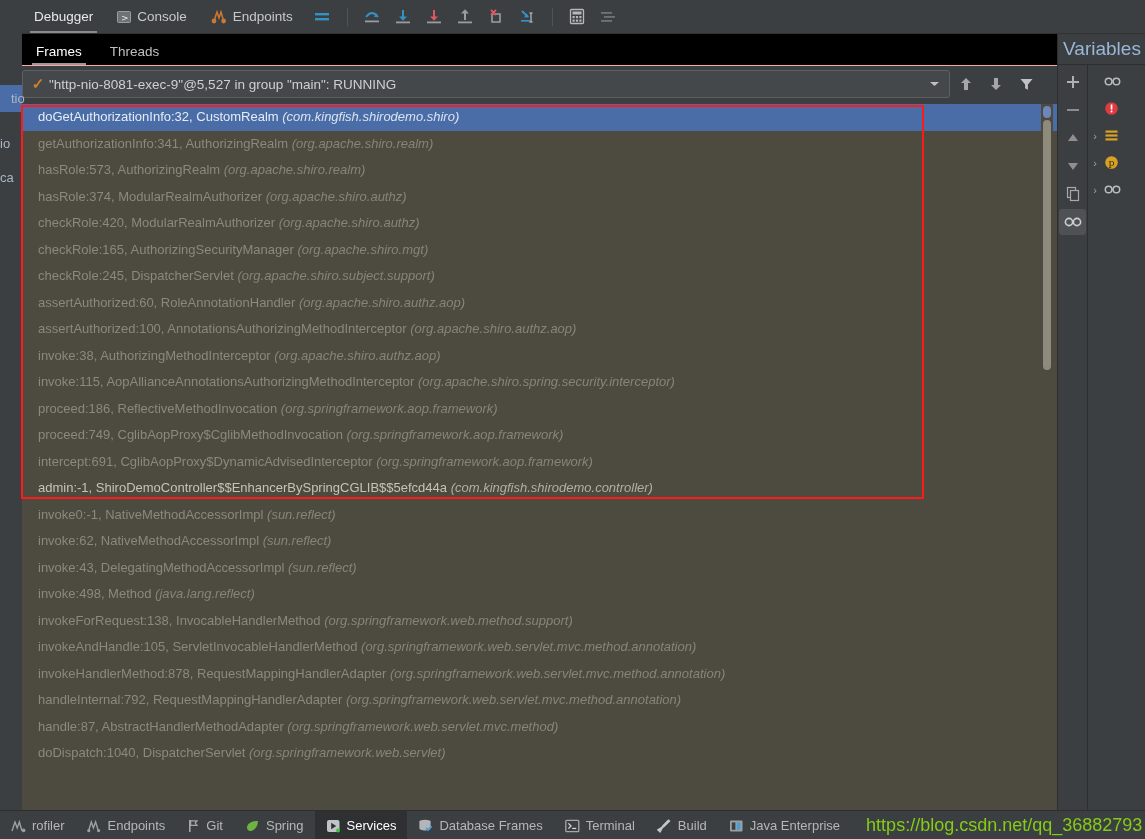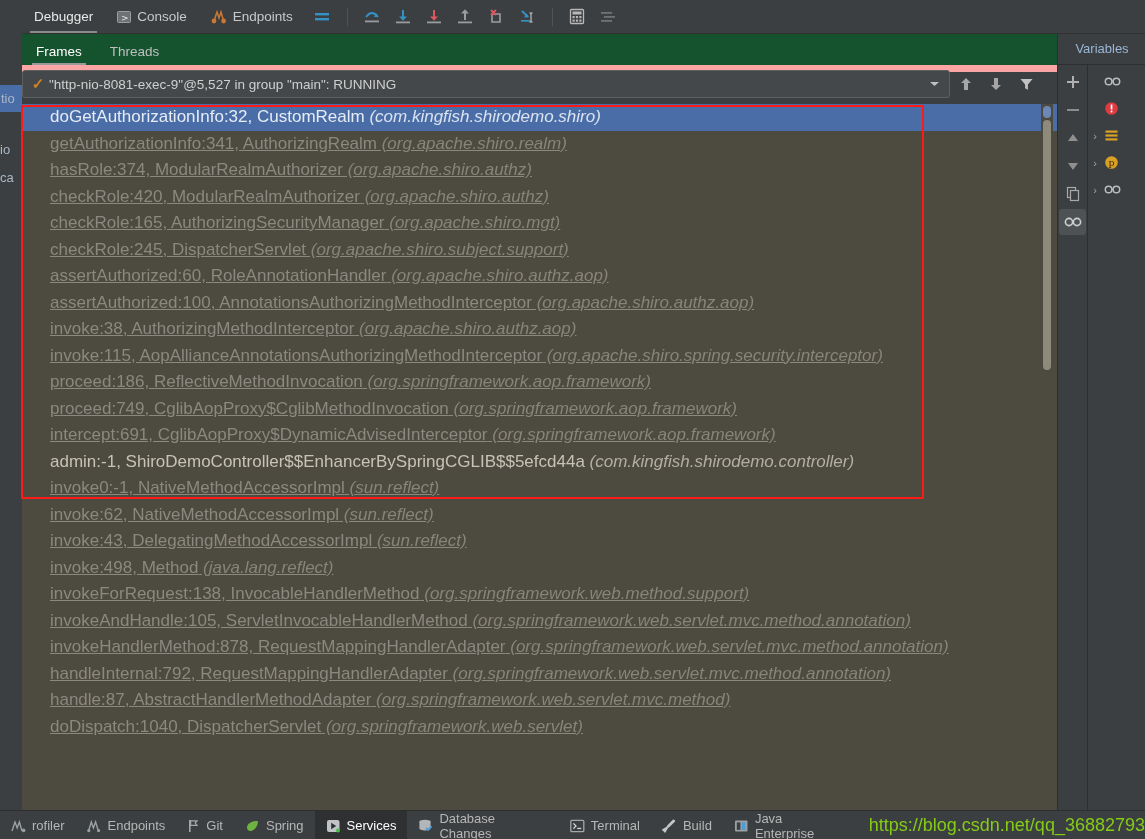--- a/index.html
+++ b/index.html
@@ -24,63 +24,63 @@
   .tb-tab{display:flex;align-items:center;height:33px;padding:0 12px;color:#c8c8c8;font-size:13.5px;
           cursor:default;position:relative;gap:6px;}
   .tb-tab.active{color:#e8e8e8;}
   .tb-tab.active:after{content:"";position:absolute;left:8px;right:8px;bottom:0;height:2px;background:#8a8a8a;}
   .tb-sep{width:1px;height:18px;background:#4f5355;margin:0 9px;}
   .ico{display:inline-flex;align-items:center;justify-content:center;}
   .tb-icons{display:flex;align-items:center;gap:0;margin-left:2px;}
   .tb-btn{width:31px;height:26px;display:flex;align-items:center;justify-content:center;cursor:default;}
 
   
-  .subtabbar{position:absolute;left:22px;top:34px;width:1035px;height:31px;background:#14532d;
-             border-bottom:7px solid #fca5a5;display:flex;align-items:flex-end;}
+  .subtabbar{position:absolute;left:22px;top:34px;width:1035px;height:31px;background:#000000;
+             border-bottom:1px solid #fca5a5;display:flex;align-items:flex-end;}
   .sub-tab{padding:4px 14px 6px 14px;font-size:13.5px;color:#c0c0c0;position:relative;cursor:default;}
   .sub-tab.active{color:#ffffff;}
   .sub-tab.active:after{content:"";position:absolute;left:10px;right:10px;bottom:0;height:2px;background:#9a9a9a;}
 
   
   .thread-box{position:absolute;left:22px;top:70px;width:928px;height:28px;
               background:#45484a;border:1px solid #5e6060;border-radius:3px;
               display:flex;align-items:center;padding:0 4px;box-sizing:border-box;}
   .thread-check{width:22px;text-align:center;font-size:15px;color:#d08224;font-weight:bold;}
   .thread-label{flex:1;font-size:13.5px;color:#cfcfcf;white-space:nowrap;overflow:hidden;}
   .thread-arrow{width:22px;display:flex;align-items:center;justify-content:center;}
 
   
   .combo-tools{position:absolute;left:952px;top:70px;height:28px;display:flex;align-items:center;gap:2px;}
   .ct-btn{width:28px;height:26px;display:flex;align-items:center;justify-content:center;cursor:default;}
 
   
   .frames-wrap{position:absolute;left:22px;top:104px;width:1035px;height:706px;background:#4d4a3f;overflow:hidden;}
-  .frame-row{height:26.5px;line-height:26.5px;padding-left:28px;white-space:nowrap;font-size:17px;
+  .frame-row{height:26.5px;line-height:26.5px;padding-left:16px;white-space:nowrap;font-size:13px;
              color:#9b9890;overflow:hidden;box-sizing:border-box;cursor:default;}
   .frame-row .pkg{font-style:italic;color:#97948b;}
   .frame-row.selected{background:#4a6da7;color:#e6ecf5;}
   .frame-row.selected .pkg{color:#dbe3f0;font-style:italic;}
   .frame-row.bright{color:#c7c3b5;}
   .frame-row.bright .pkg{color:#b3afa2;}
-  .frame-row.dim{color:#8b887f;text-decoration:underline;}
+  .frame-row.dim{color:#8b887f;}
   .frame-row.dim .pkg{color:#878479;}
 
   
   .fr-scroll{position:absolute;left:1041px;top:104px;width:12px;height:706px;background:#4d4a3f;}
   .fr-thumb{position:absolute;left:2px;top:2px;width:8px;height:250px;background:#8e8a7c;border-radius:4px;}
   .fr-thumb-sel{position:absolute;left:2px;top:2px;width:8px;height:12px;background:#6d87b8;border-radius:4px;}
 
   
   .red-box{position:absolute;left:21px;top:105px;width:903px;height:394px;
            border:2px solid #ff1a1a;box-sizing:border-box;pointer-events:none;z-index:9;}
 
   
   .vars-panel{position:absolute;left:1057px;top:34px;width:88px;height:776px;background:#3c3f41;
               border-left:1px solid #2e2e2e;}
-  .vars-title{height:30px;line-height:30px;text-align:center;font-size:13px;color:#9ab6d8;
+  .vars-title{height:30px;line-height:30px;text-align:center;font-size:19px;color:#9ab6d8;
               border-bottom:1px solid #2e2e2e;}
   .vars-body{position:relative;height:746px;display:flex;}
   .vars-toolcol{width:29px;padding-top:4px;display:flex;flex-direction:column;align-items:center;gap:2px;
                 border-right:1px solid #2e2e2e;}
   .vt-btn{width:27px;height:26px;display:flex;align-items:center;justify-content:center;color:#a8a8a8;font-size:15px;cursor:default;}
   .vt-btn.pressed{background:#4e5254;border-radius:3px;}
   .vars-tree{flex:1;padding-top:3px;}
   .var-row{height:27px;display:flex;align-items:center;gap:3px;padding-left:1px;font-size:12px;color:#bcbcbc;white-space:nowrap;overflow:hidden;}
   .tw{width:12px;text-align:center;color:#a0a0a0;font-size:11px;}
   .tw.blank{visibility:hidden;}
@@ -193,23 +193,23 @@
           <rect x="2" y="3" width="11" height="1.8" fill="#6f7375"></rect>
             <rect x="5" y="7" width="11" height="1.8" fill="#6f7375"></rect>
             <rect x="2" y="11" width="11" height="1.8" fill="#6f7375"></rect>
         </svg>
       </div>
     </div>
   </div>
 
   <div class="left-strip">
     <div class="ls-sel" style="top:85px;height:27px;">
-      <span class="ls-frag" style="position:static;display:block;padding-left:1px;line-height:27px;font-size:13px;">tio</span>
-    </div>
-    <div class="ls-frag" style="top:142px;">io</div>
+      <span class="ls-frag" style="position:static;display:block;padding-left:11px;line-height:27px;font-size:13px;">tio</span>
+    </div>
+    <div class="ls-frag" style="top:136px;">io</div>
     <div class="ls-frag" style="top:170px;">ca</div>
   </div>
 
   <div class="subtabbar">
     <div class="sub-tab active">
       <span>Frames</span>
     </div>
     <div class="sub-tab">
       <span>Threads</span>
     </div>
@@ -240,20 +240,21 @@
       <svg width="15" height="15" viewBox="0 0 15 15">
           <path d="M1.5 2 h12 l-4.6 5.6 v5.2 l-2.8 -1.6 v-3.6 z" fill="#c2c2c2"></path>
         </svg>
     </div>
   </div>
 
   <div class="frames-wrap">
 
   <div class="frame-row selected"><span>doGetAuthorizationInfo:32, CustomRealm</span><span class="pkg"> (com.kingfish.shirodemo.shiro)</span></div>
       <div class="frame-row dim"><span>getAuthorizationInfo:341, AuthorizingRealm</span><span class="pkg"> (org.apache.shiro.realm)</span></div>
+      <div class="frame-row dim"><span>hasRole:573, AuthorizingRealm</span><span class="pkg"> (org.apache.shiro.realm)</span></div>
       <div class="frame-row dim"><span>hasRole:374, ModularRealmAuthorizer</span><span class="pkg"> (org.apache.shiro.authz)</span></div>
       <div class="frame-row dim"><span>checkRole:420, ModularRealmAuthorizer</span><span class="pkg"> (org.apache.shiro.authz)</span></div>
       <div class="frame-row dim"><span>checkRole:165, AuthorizingSecurityManager</span><span class="pkg"> (org.apache.shiro.mgt)</span></div>
       <div class="frame-row dim"><span>checkRole:245, DispatcherServlet</span><span class="pkg"> (org.apache.shiro.subject.support)</span></div>
       <div class="frame-row dim"><span>assertAuthorized:60, RoleAnnotationHandler</span><span class="pkg"> (org.apache.shiro.authz.aop)</span></div>
       <div class="frame-row dim"><span>assertAuthorized:100, AnnotationsAuthorizingMethodInterceptor</span><span class="pkg"> (org.apache.shiro.authz.aop)</span></div>
       <div class="frame-row dim"><span>invoke:38, AuthorizingMethodInterceptor</span><span class="pkg"> (org.apache.shiro.authz.aop)</span></div>
       <div class="frame-row dim"><span>invoke:115, AopAllianceAnnotationsAuthorizingMethodInterceptor</span><span class="pkg"> (org.apache.shiro.spring.security.interceptor)</span></div>
       <div class="frame-row dim"><span>proceed:186, ReflectiveMethodInvocation</span><span class="pkg"> (org.springframework.aop.framework)</span></div>
       <div class="frame-row dim"><span>proceed:749, CglibAopProxy$CglibMethodInvocation</span><span class="pkg"> (org.springframework.aop.framework)</span></div>
@@ -421,21 +422,21 @@
         <span>Services</span>
       </div>
       <div class="sb-item">
         <span class="ico">
           <svg width="15" height="14" viewBox="0 0 15 14">
             <ellipse cx="7" cy="2.6" rx="5.6" ry="1.9" fill="#b3b6b8"></ellipse>
             <path d="M1.4 2.6 v7 c0 1.1 2.5 1.9 5.6 1.9 s5.6 -0.8 5.6 -1.9 v-7" fill="#b3b6b8"></path>
             <path d="M8 9 l2 2 l3.6 -3.8" stroke="#4d9ed6" stroke-width="1.8" fill="none"></path>
           </svg>
         </span>
-        <span>Database Changes</span>
+        <span>Database Frames</span>
       </div>
       <div class="sb-item">
         <span class="ico">
           <svg width="15" height="14" viewBox="0 0 15 14">
             <rect x="0.8" y="1.3" width="13" height="11.4" rx="1" fill="none" stroke="#a6a6a6" stroke-width="1.3"></rect>
             <path d="M3.4 4.4 l2.6 2.6 l-2.6 2.6" stroke="#d6d6d6" stroke-width="1.3" fill="none"></path>
             <rect x="7.2" y="8.8" width="4" height="1.3" fill="#d6d6d6"></rect>
           </svg>
         </span>
         <span>Terminal</span>

